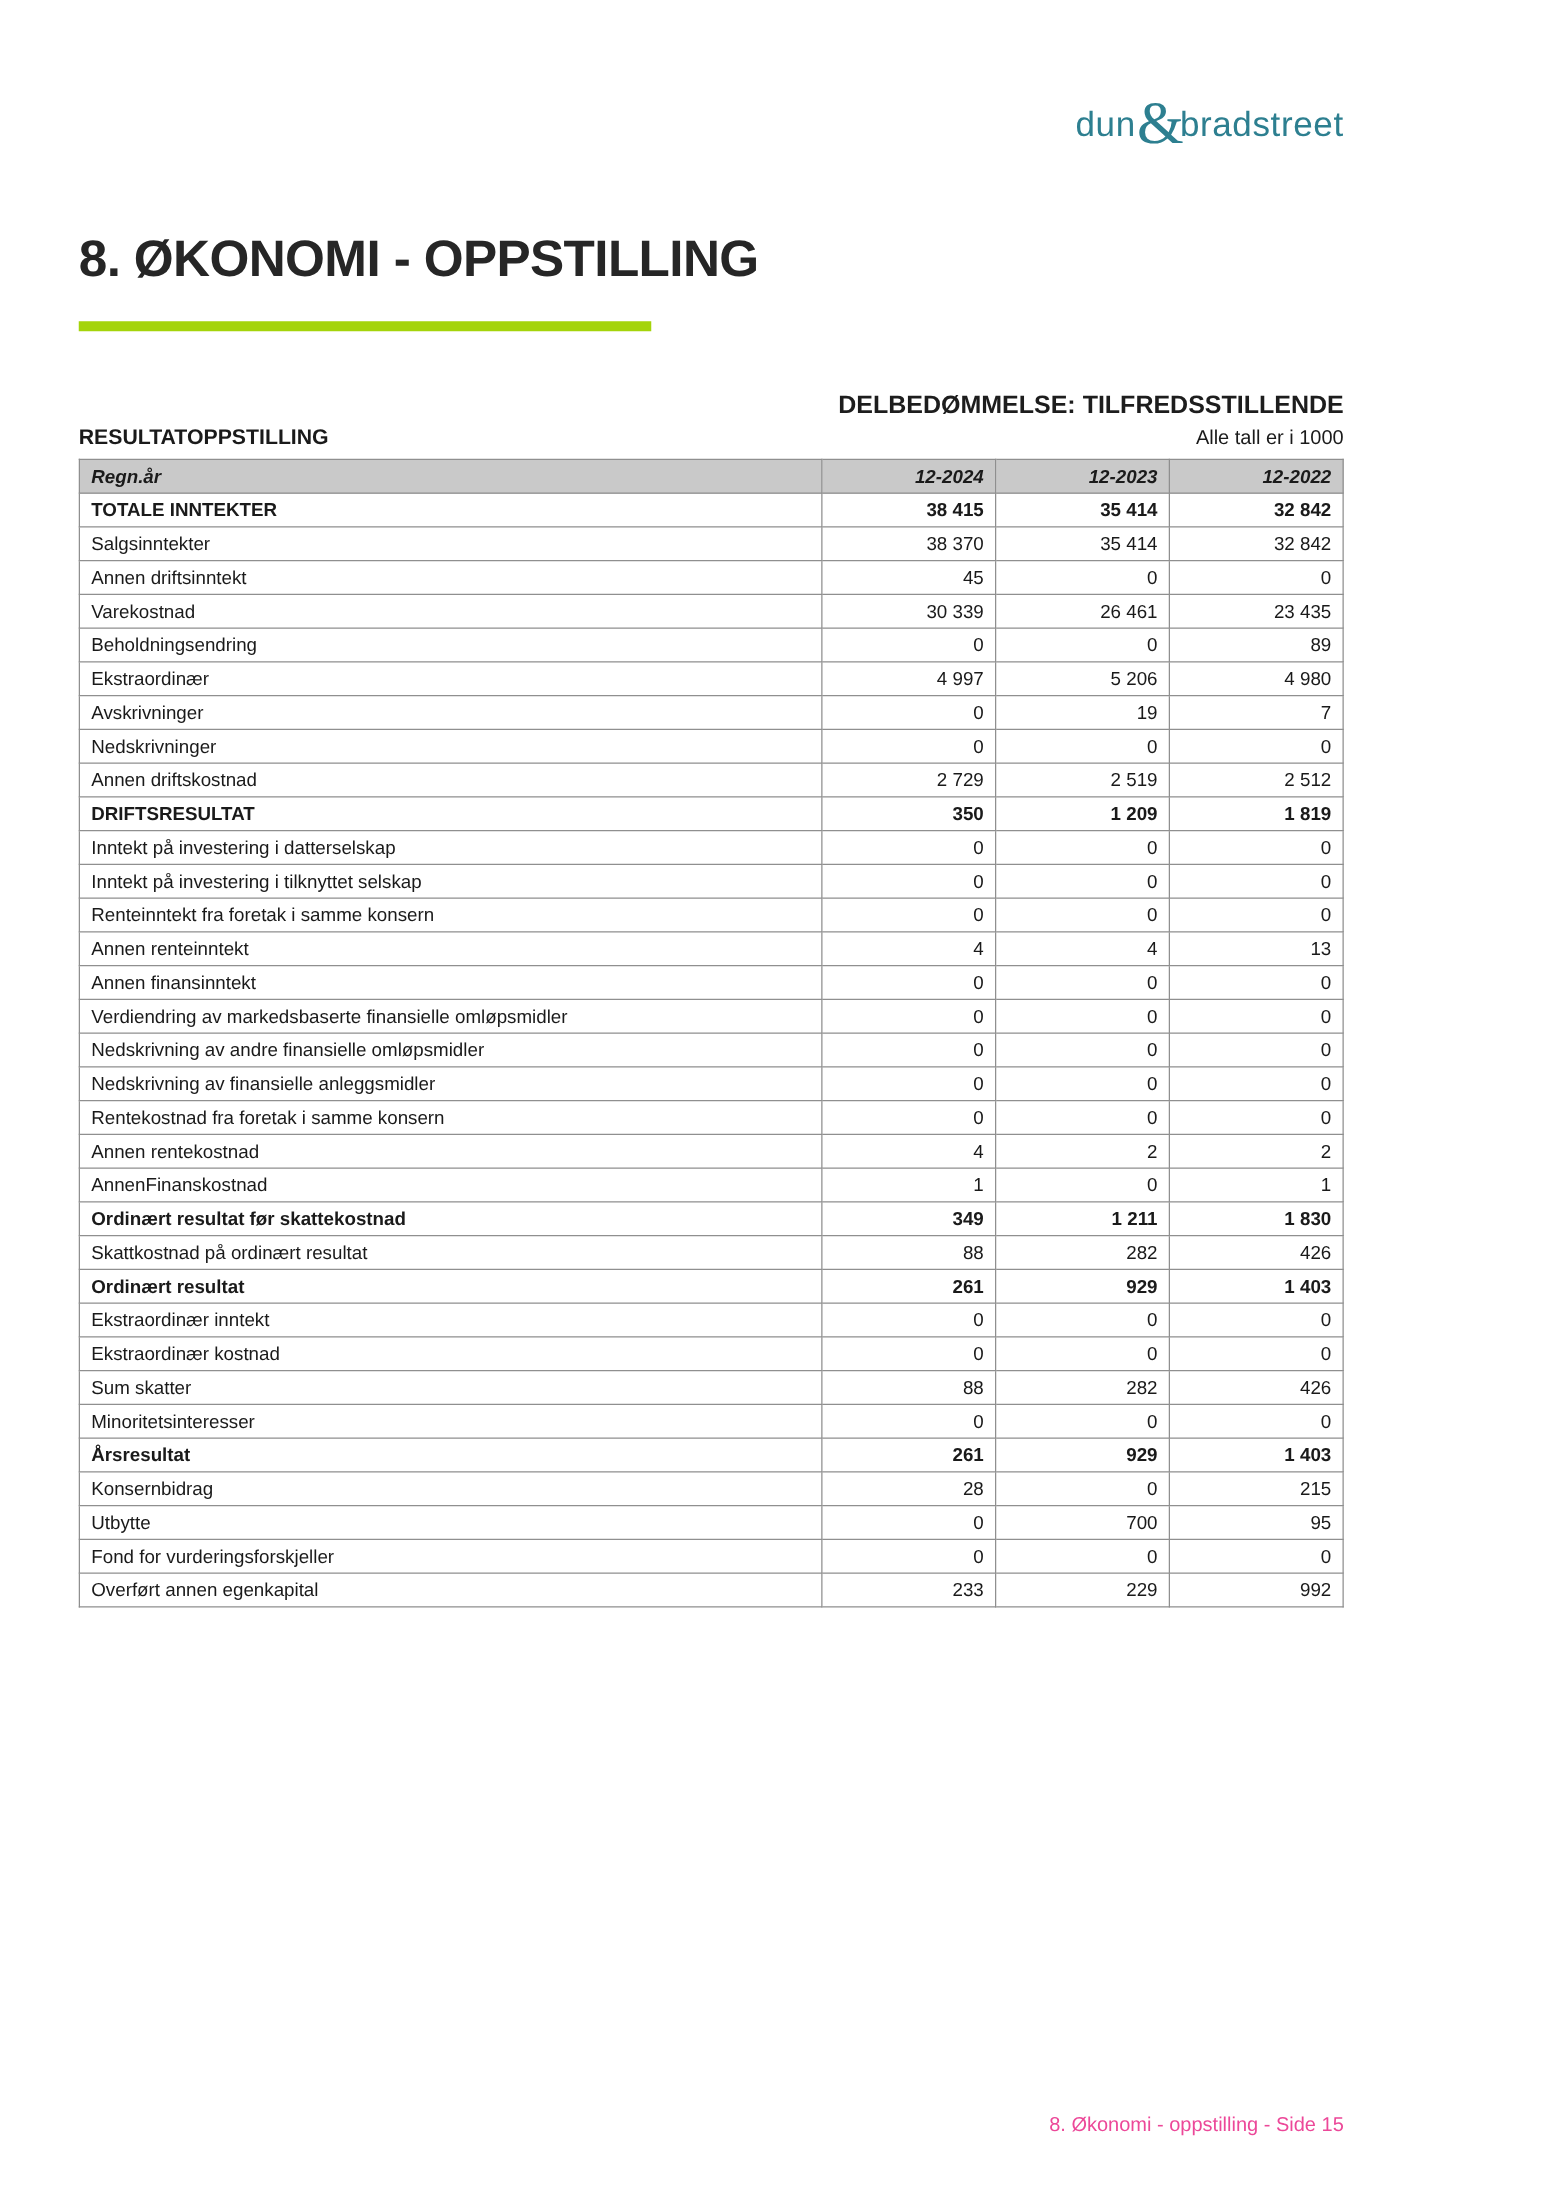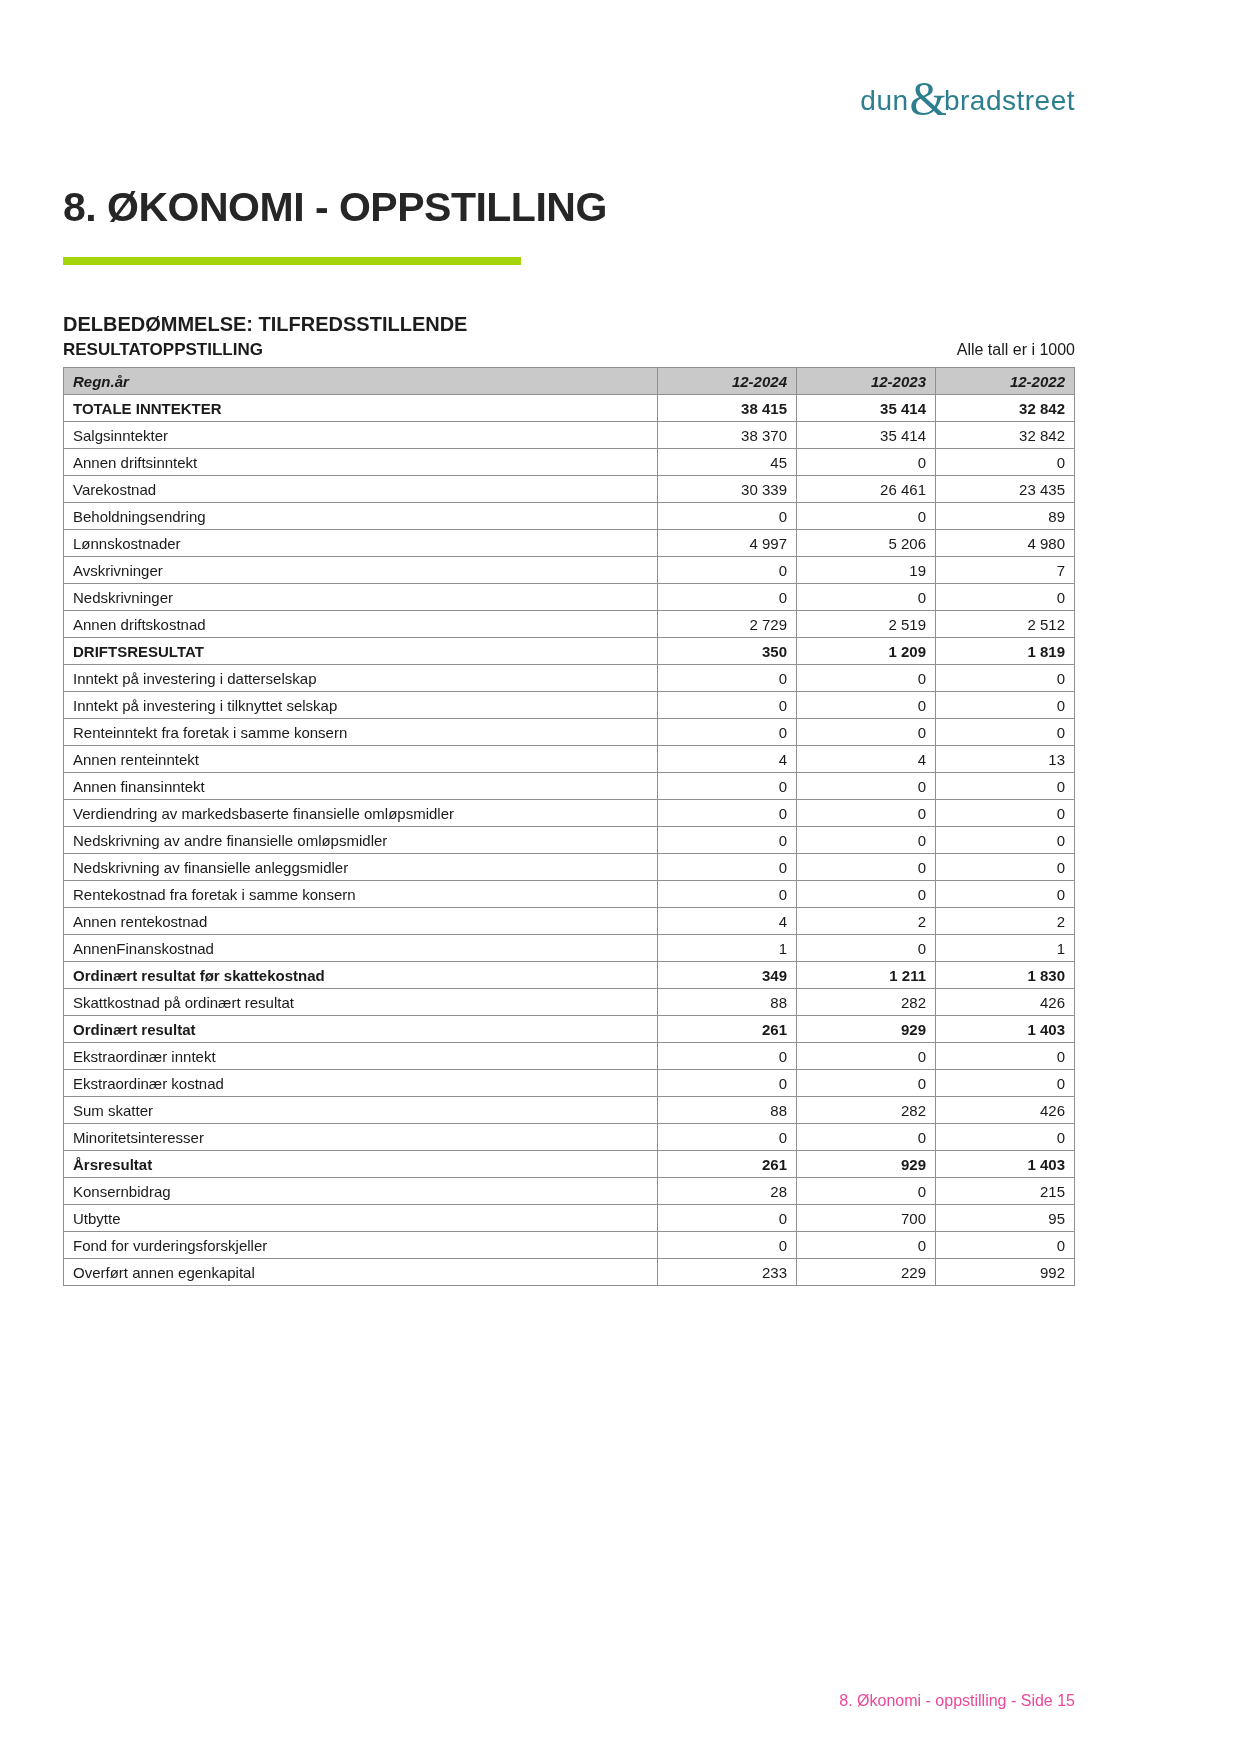--- a/index.html
+++ b/index.html
@@ -48,20 +48,21 @@
     color: #262626;
   }
   .accent-bar {
     margin-top: 26px;
     width: 458px;
     height: 8px;
   }
   
   .assessment {
     margin-top: 48px;
+    text-align: right;
     font-size: 20px;
     font-weight: bold;
     color: #1d1d1d;
   }
   .table-meta {
     margin-top: 4px;
     display: flex;
     justify-content: space-between;
     align-items: baseline;
     text-align: right;
@@ -167,21 +168,21 @@
           <td class="num">26 461</td>
           <td class="num">23 435</td>
         </tr>
         <tr>
           <td>Beholdningsendring</td>
           <td class="num">0</td>
           <td class="num">0</td>
           <td class="num">89</td>
         </tr>
         <tr>
-          <td>Lønnskostnader</td>
+          <td>Ekstraordinær</td>
           <td class="num">4 997</td>
           <td class="num">5 206</td>
           <td class="num">4 980</td>
         </tr>
         <tr>
           <td>Avskrivninger</td>
           <td class="num">0</td>
           <td class="num">19</td>
           <td class="num">7</td>
         </tr>

